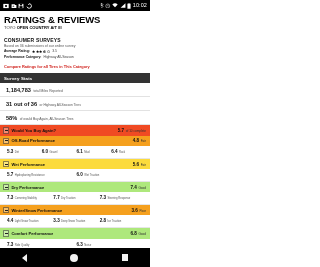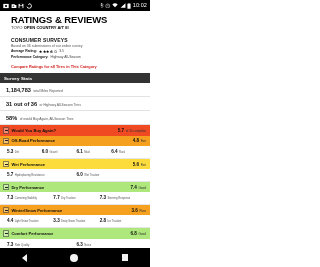--- a/index.html
+++ b/index.html
@@ -18,21 +18,21 @@
     padding:0 3px;box-sizing:border-box;
   }
   .sb-left{display:flex;align-items:center;gap:1.5px;}
   .sb-right{display:flex;align-items:center;gap:1.5px;}
   .sb-ico{display:block;}
   .sb-time{font-size:5.5px;letter-spacing:.1px;color:#fff;line-height:1;}
 
   
   .content{flex:1 1 auto;overflow:hidden;background:#fff;position:relative;}
 
-  .pad{padding:0 4px;margin-left:7px;}
+  .pad{padding:0 4px;}
 
   .title{
     font-size:9.5px;font-weight:bold;color:#000;letter-spacing:-.1px;
     margin:4px 0 0 0;line-height:1.05;
   }
   .subtitle{
     font-size:4.1px;color:#333;margin-top:1.5px;line-height:1.1;
   }
   .subtitle b{font-weight:bold;color:#000;}
 

